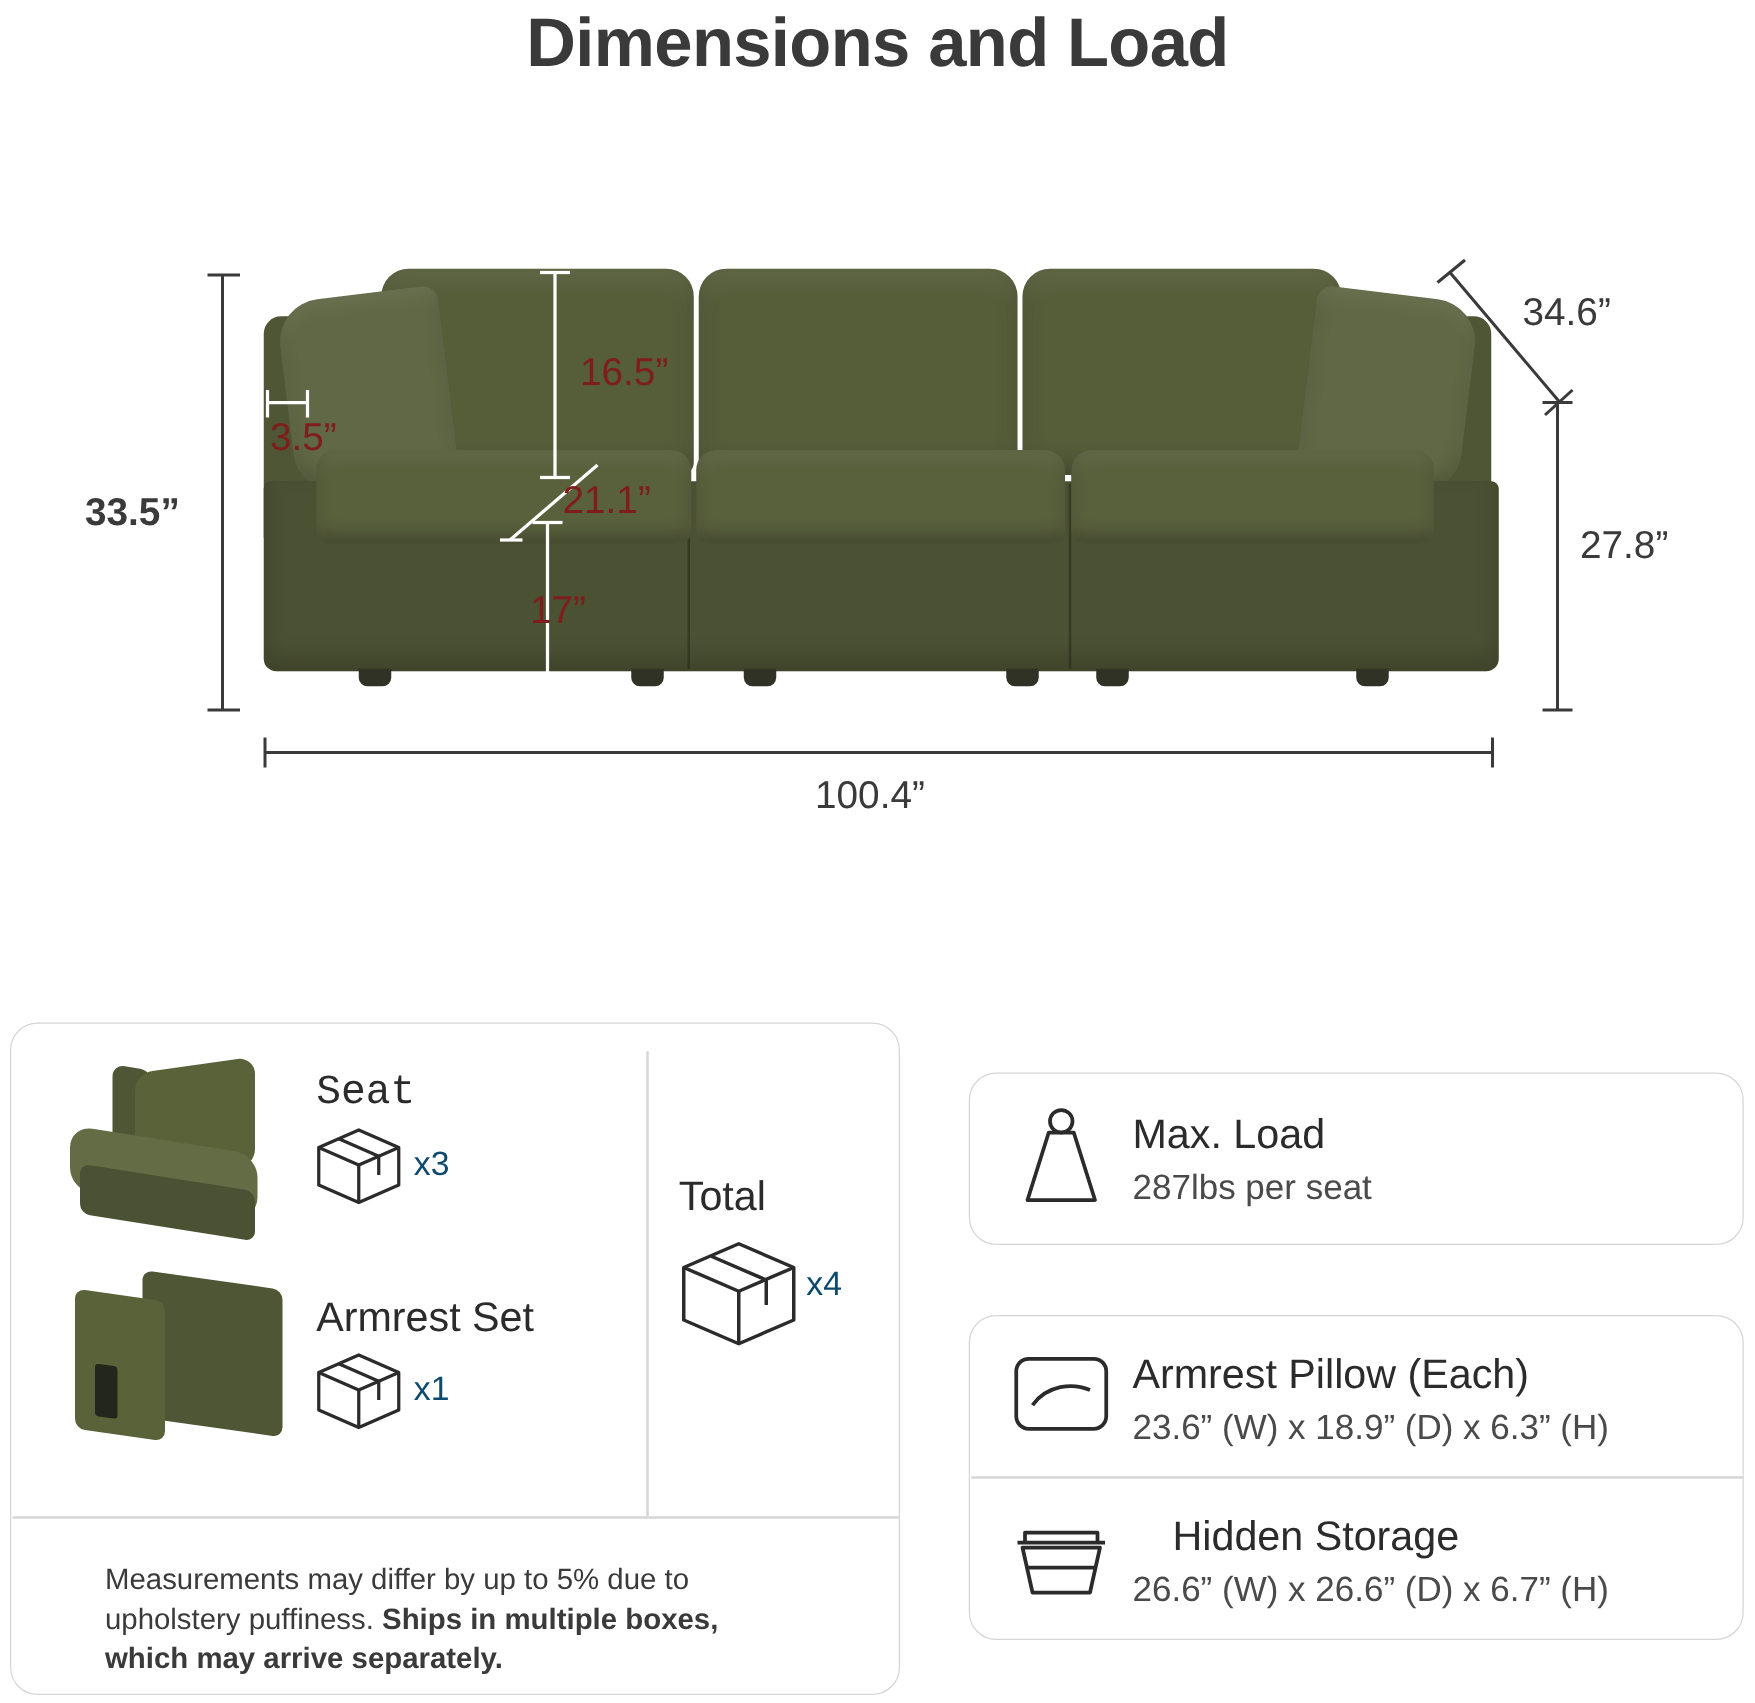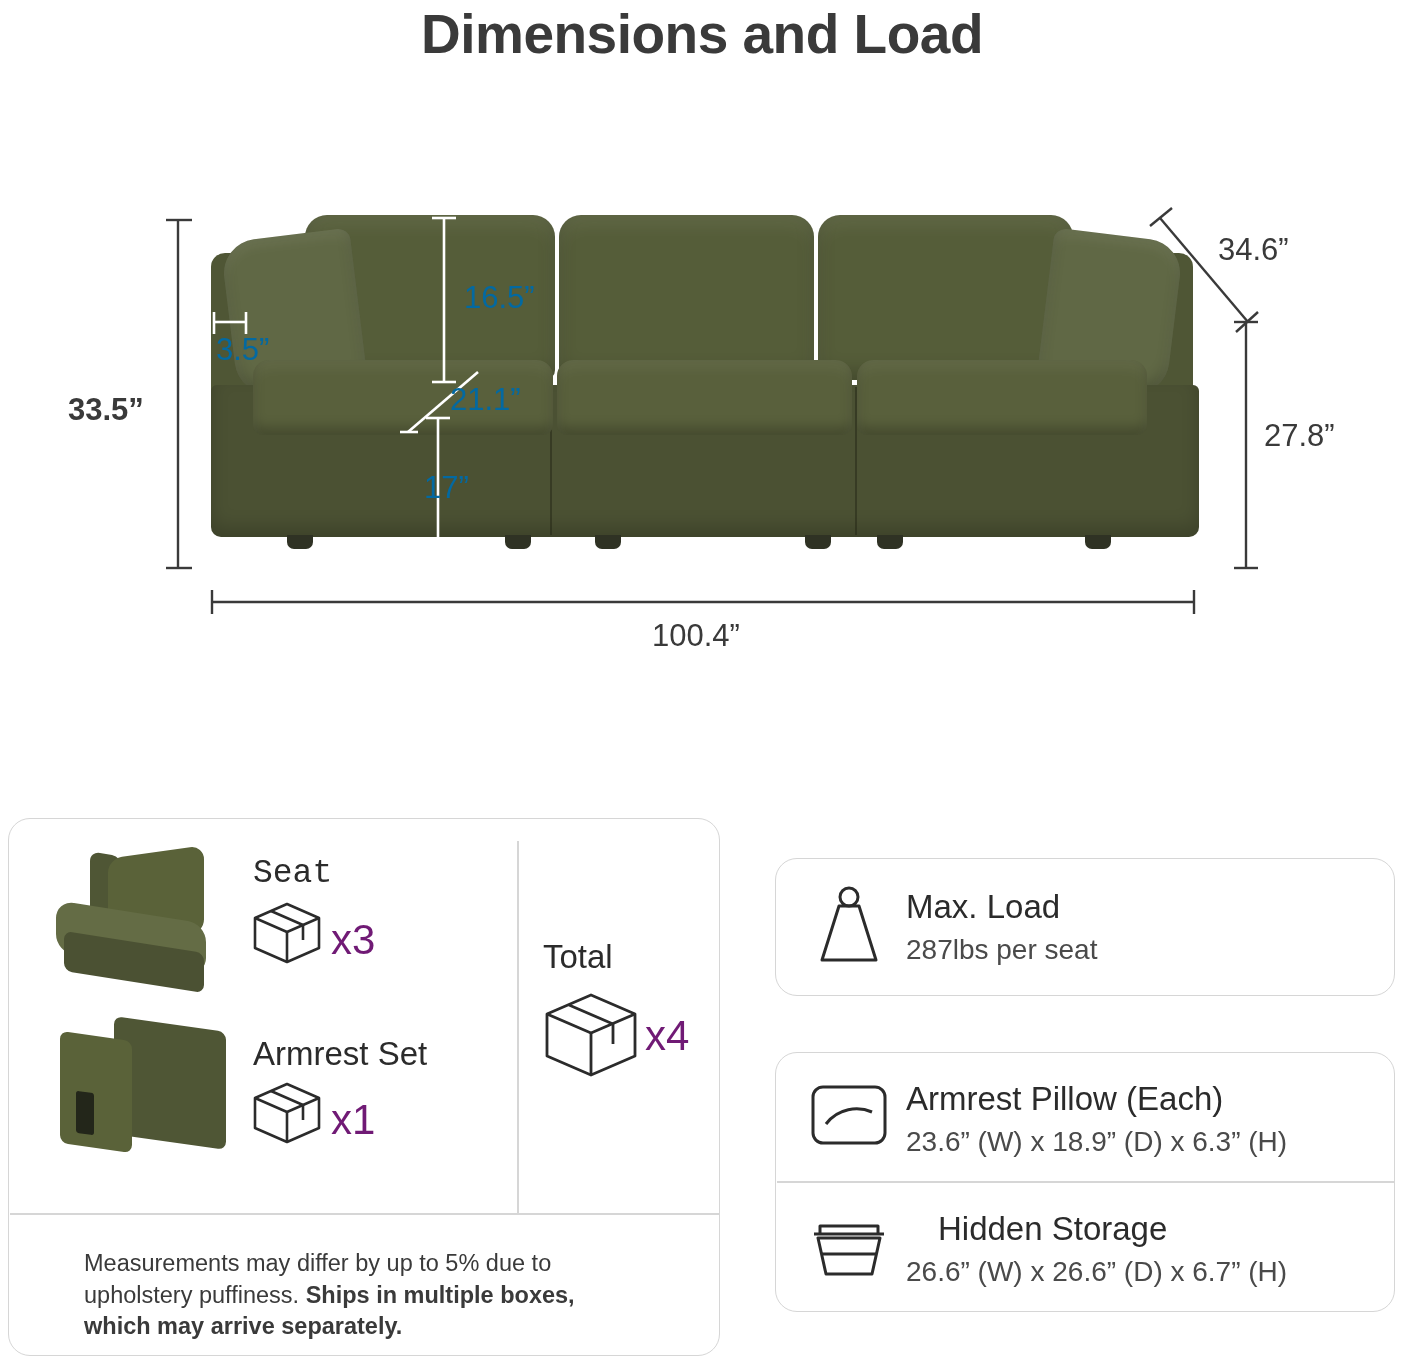--- a/index.html
+++ b/index.html
@@ -141,21 +141,21 @@
     left: 0; top: 0;
     width: 1404px; height: 520px;
     pointer-events: none;
   }
   .dim-label {
     position: absolute;
     font-size: 31px;
     color: #3a3a3a;
     white-space: nowrap;
   }
-  .dim-label.white { color: #0369a1; }
+  .dim-label.white { color: #7f1d1d; }
 
   
   .panel {
     position: absolute;
     border: 1.5px solid #d6d6d6;
     border-radius: 22px;
     box-sizing: border-box;
     background: #fff;
   }
   .panel-left {
@@ -190,22 +190,22 @@
     background: #d6d6d6;
   }
 
   .pack-label {
     position: absolute;
     font-size: 33px;
     color: #2b2b2b;
   }
   .pack-count {
     position: absolute;
-    font-size: 42px;
-    color: #701a75;
+    font-size: 27px;
+    color: #0c4a6e;
   }
 
   .note {
     position: absolute;
     left: 60px;
     top: 1248px;
     width: 540px;
     font-size: 23.5px;
     line-height: 1.35;
     color: #3a3a3a;

